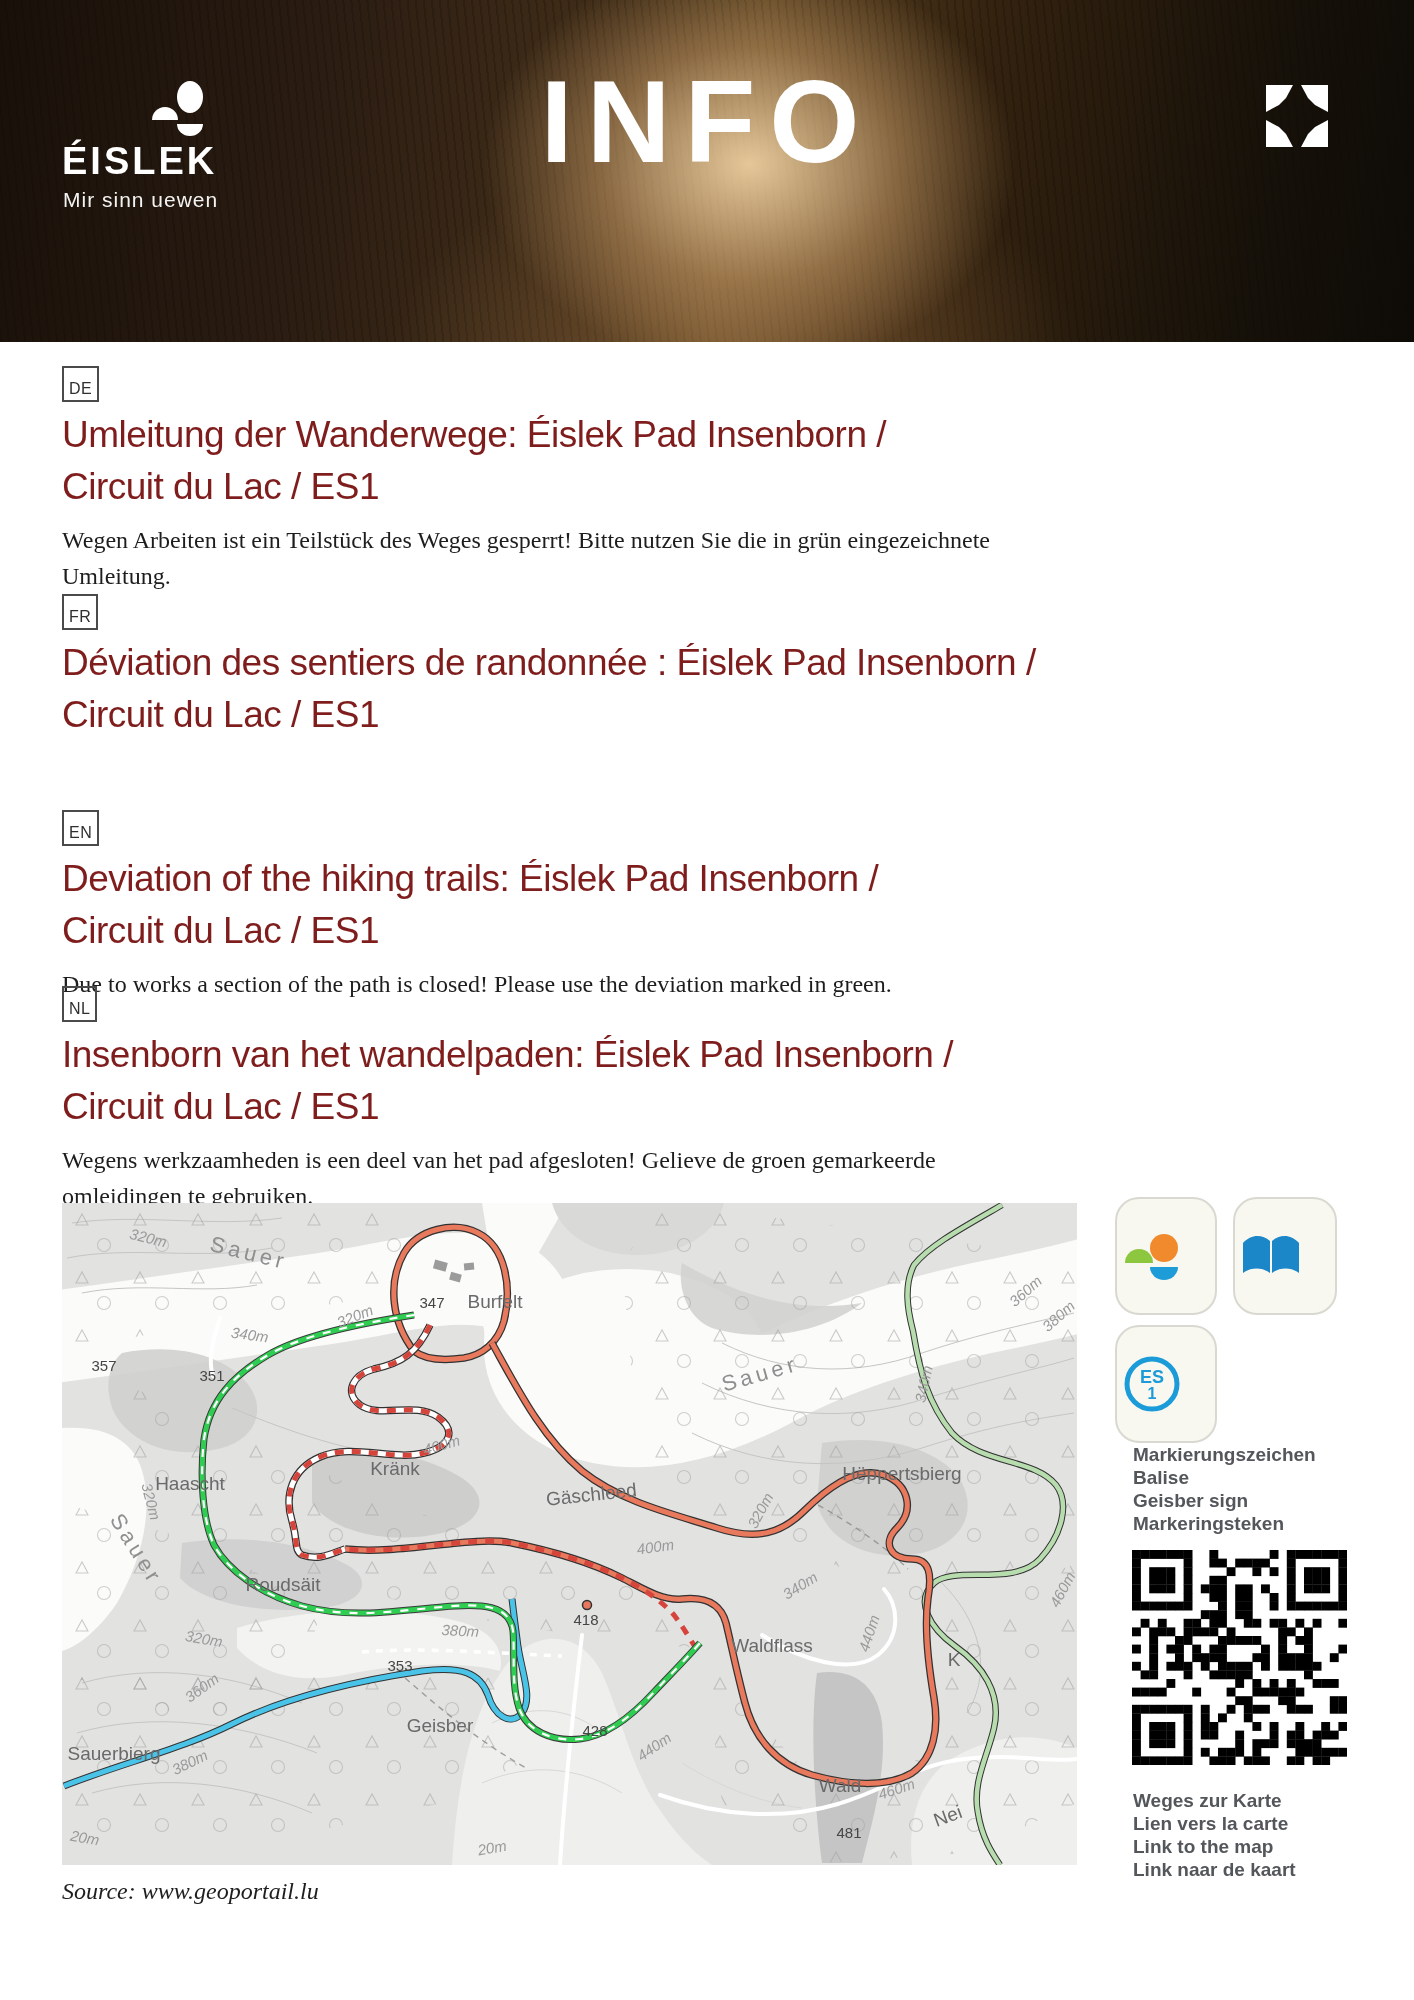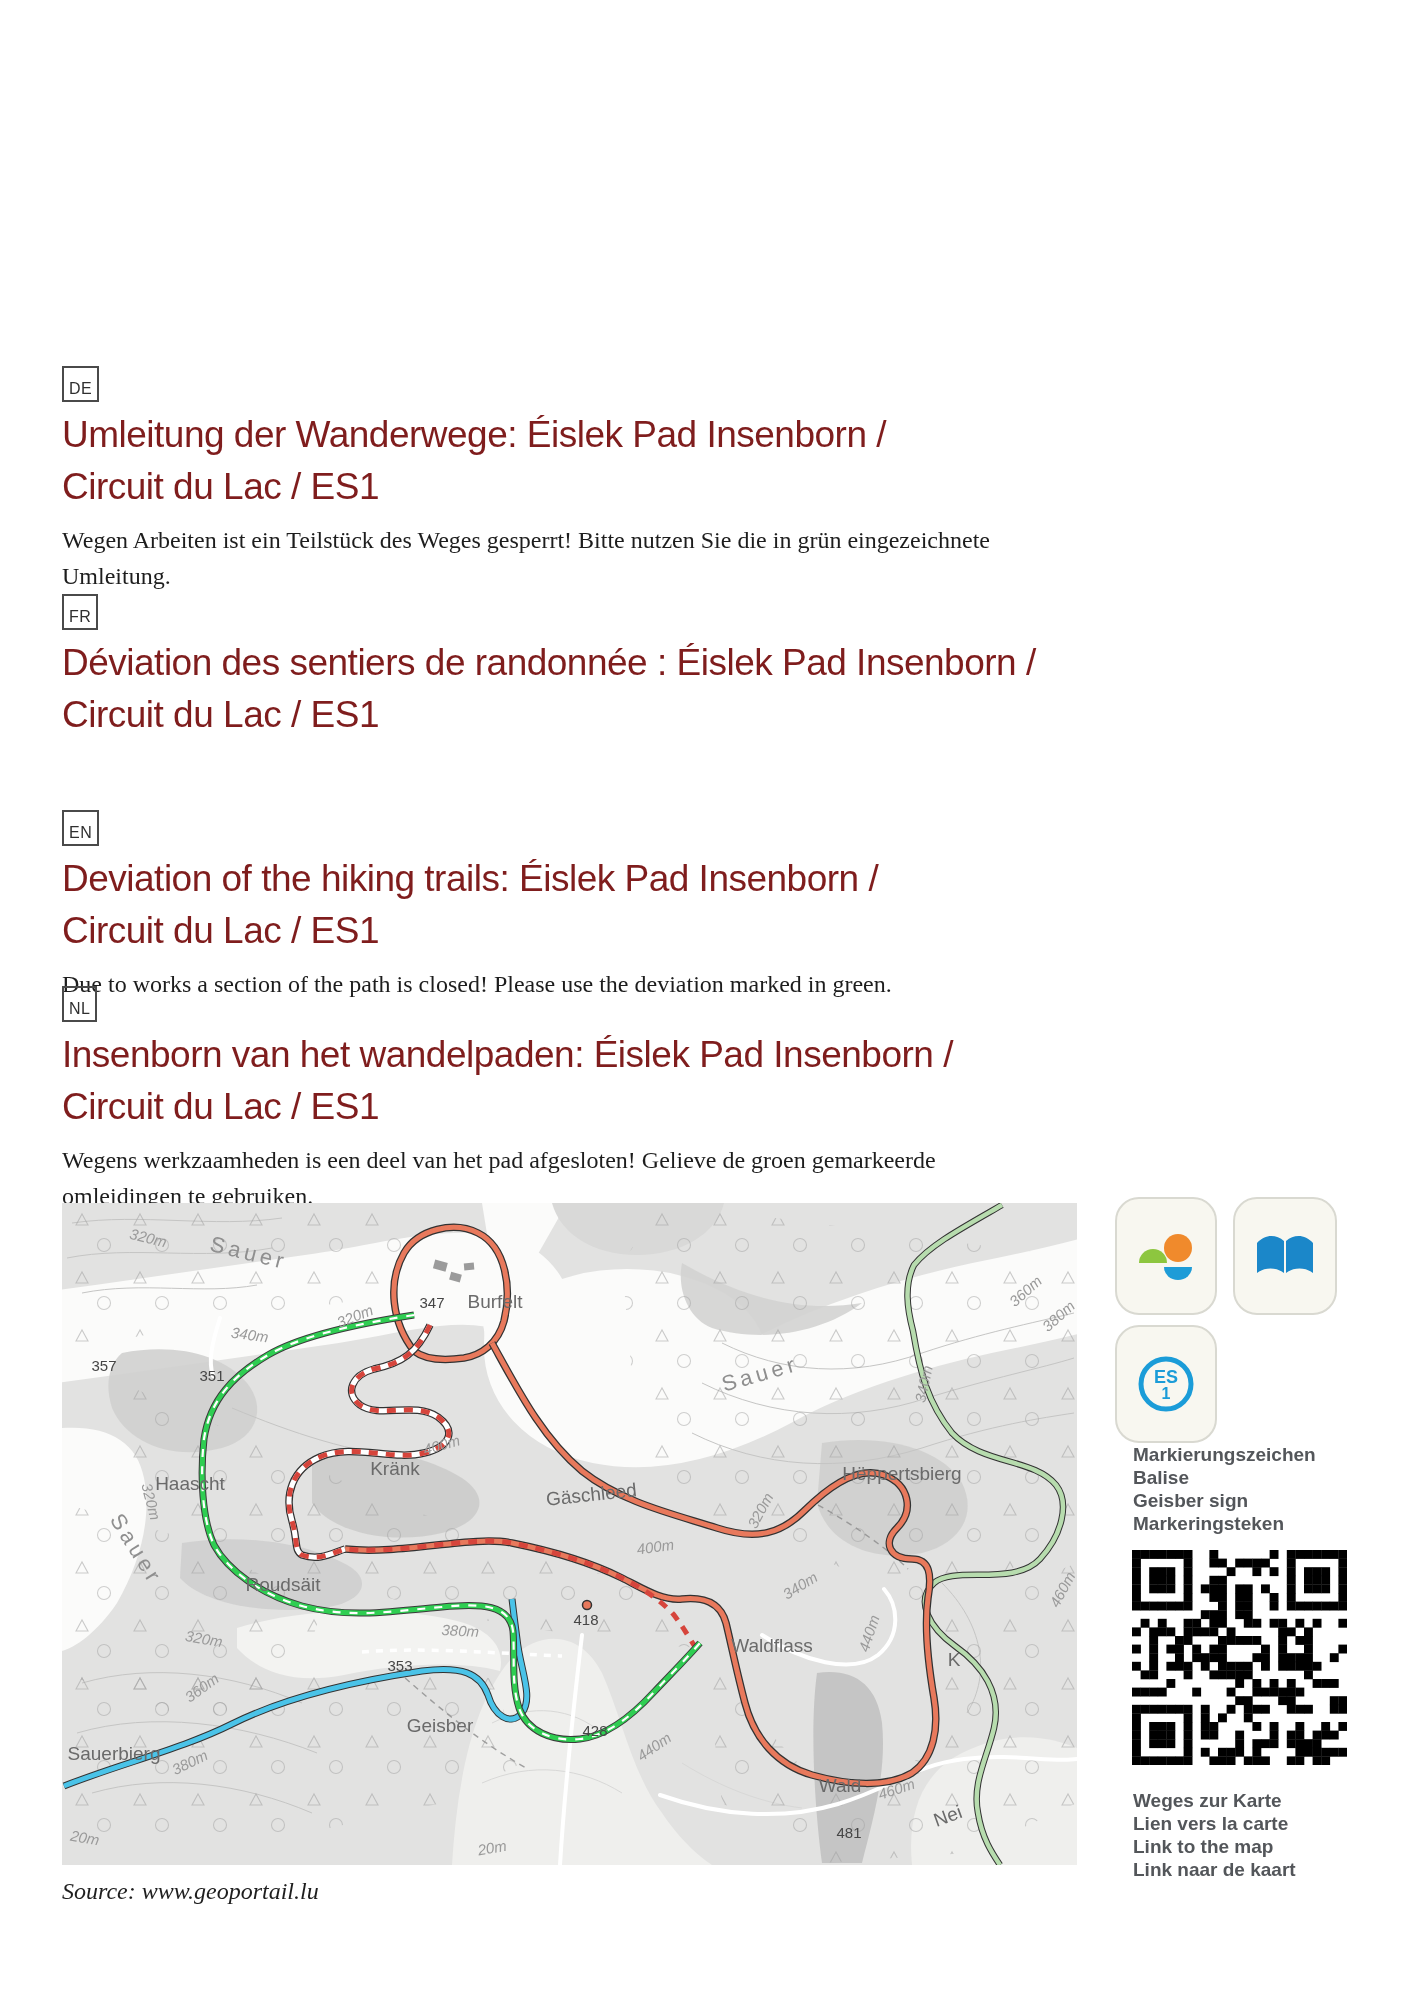--- a/index.html
+++ b/index.html
@@ -36,34 +36,54 @@
   .ml-place{font-family:"Liberation Sans",sans-serif;font-size:19px;fill:#6a6a6a;}
   .ml-peak{font-family:"Liberation Sans",sans-serif;font-size:15px;fill:#464646;}
   .ml-contour{font-family:"Liberation Sans",sans-serif;font-style:italic;font-size:15px;fill:#9a9a9a;}
   .ml-river{font-family:"Liberation Sans",sans-serif;font-size:22px;fill:#8f8f8f;letter-spacing:4px;}
   .source-line{position:absolute;left:62px;top:1878px;font-family:"Liberation Serif",serif;
       font-style:italic;font-size:24px;color:#1e1e1e;}
 
   
   .sidebar{position:absolute;left:1115px;top:1197px;width:240px;}
   .tile{position:absolute;background:#f8f7f0;border:2px solid #d9d9d1;border-radius:24px;
-      display:flex;align-items:center;justify-content:center;box-sizing:border-box;}
+      display:flex;align-items:center;box-sizing:border-box;}
   .tile-pad{left:0;top:0;width:102px;height:118px;}
   .tile-book{left:118px;top:0;width:104px;height:118px;}
   .tile-es{left:0;top:128px;width:102px;height:118px;}
   .side-text{position:absolute;left:18px;color:#53565a;font-weight:700;font-size:19px;line-height:23px;}
   .marking-text{top:246px;}
   .link-text{top:592px;}
   .qr{position:absolute;left:17px;top:353px;width:215px;height:215px;background:#fff;}
 </style>
 </head>
 <body>
 
 <div class="page">
 
+  <div class="hero">
+    <div class="brand">
+      <svg class="brand-mark" width="60" height="64" viewBox="0 0 60 64">
+        <ellipse cx="40" cy="17" rx="13" ry="16" fill="#fff"></ellipse>
+        <path d="M2,40 A13,13 0 0 1 28,40 Z" fill="#fff"></path>
+        <path d="M27,44 A13,12 0 0 0 53,44 Z" fill="#fff"></path>
+      </svg>
+      <div class="brand-name">ÉISLEK</div>
+      <div class="brand-tagline">Mir sinn uewen</div>
+    </div>
+    <div class="hero-title">INFO</div>
+    <svg class="xmark" width="62" height="62" viewBox="0 0 62 62">
+      <g fill="#fff">
+        <polygon points="0,0 27,0 20,13 13,20 0,27"></polygon>
+        <polygon points="35,0 62,0 62,27 49,20 42,13"></polygon>
+        <polygon points="0,35 13,42 20,49 27,62 0,62"></polygon>
+        <polygon points="42,49 49,42 62,35 62,62 35,62"></polygon>
+      </g>
+    </svg>
+  </div>
 
   <div class="sec sec-de">
     <span class="lang-badge">DE</span>
     <h2>
         <span>Umleitung der Wanderwege: Éislek Pad Insenborn /</span>
         <span>Circuit du Lac / ES1</span>
       </h2>
     <p>Wegen Arbeiten ist ein Teilstück des Weges gesperrt! Bitte nutzen Sie die in grün eingezeichnete Umleitung.</p>
   </div>
 

